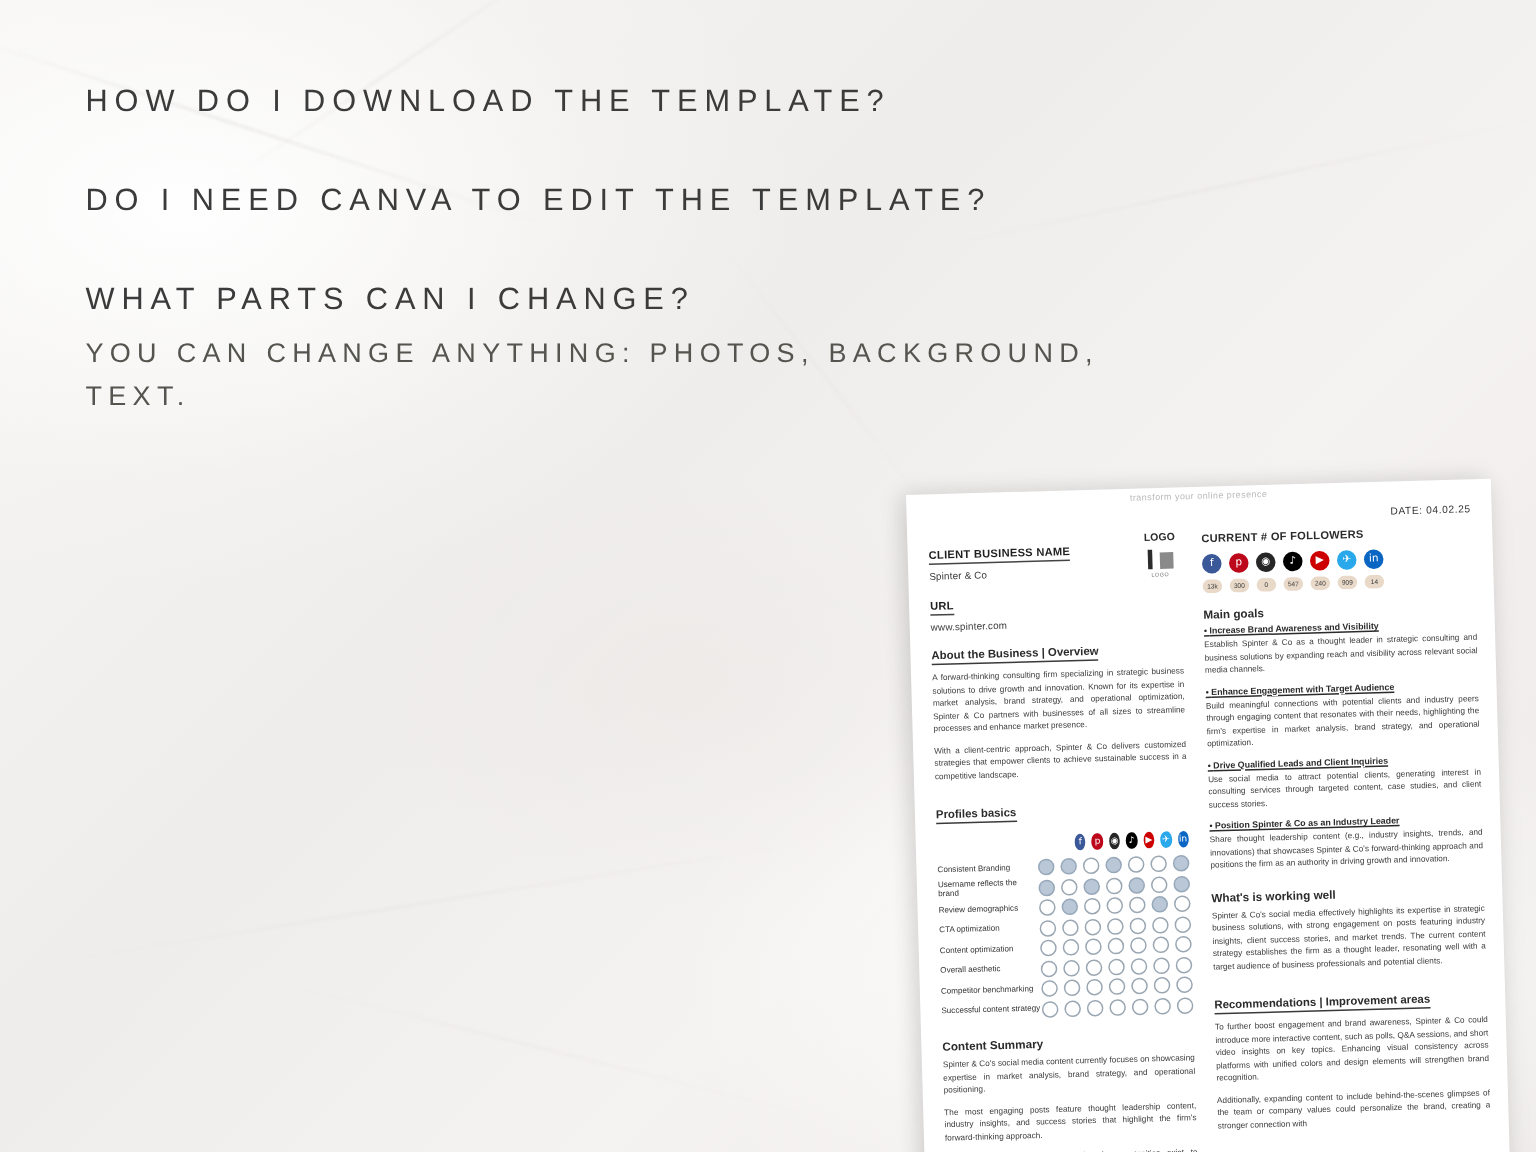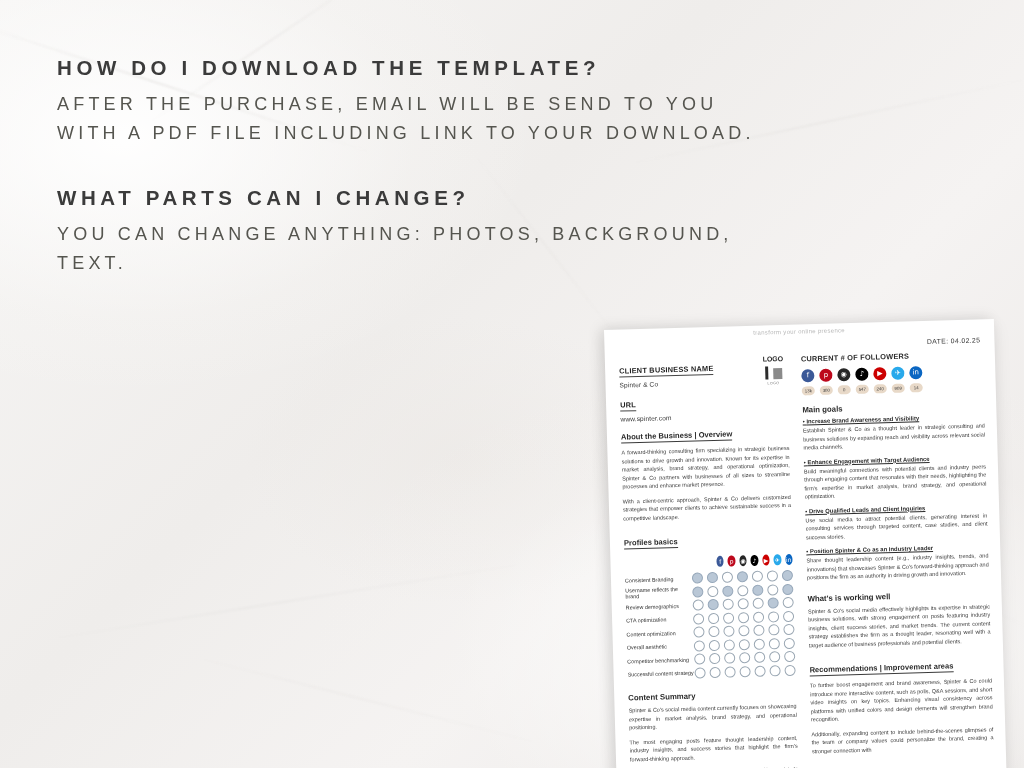--- a/index.html
+++ b/index.html
@@ -42,21 +42,21 @@
   
   .faq {
     position: absolute;
     left: 57px;
     top: 52px;
     width: 700px;
   }
   .faq-group { margin-bottom: 34px; }
   .faq-q {
     font-size: 20.5px;
-    font-weight: bold;
+    font-weight: normal;
     letter-spacing: 4.6px;
     color: #3b3b3b;
     line-height: 1.55;
     text-transform: uppercase;
     margin: 0 0 6px 0;
   }
   .faq-a {
     font-size: 18px;
     font-weight: 300;
     letter-spacing: 4.2px;
@@ -271,23 +271,23 @@
   <div class="vein v2"></div>
   <div class="vein v3"></div>
   <div class="vein v4"></div>
   <div class="vein v5"></div>
   <div class="vein v6"></div>
   <div class="vein v7"></div>
 
   <div class="faq">
     <div class="faq-group">
       <p class="faq-q">How do I download the template?</p>
-      <p class="faq-a">After the purchase, email will be send to you with a pdf file including link to your download.</p>
     </div>
     <div class="faq-group">
+      <p class="faq-q">Do I need Canva to edit the template?</p>
     </div>
     <div class="faq-group">
       <p class="faq-q">What parts can I change?</p>
       <p class="faq-a">You can change anything: photos, background, text.</p>
     </div>
   </div>
 
   <div id="doc-wrap">
     <div id="doc">
 

